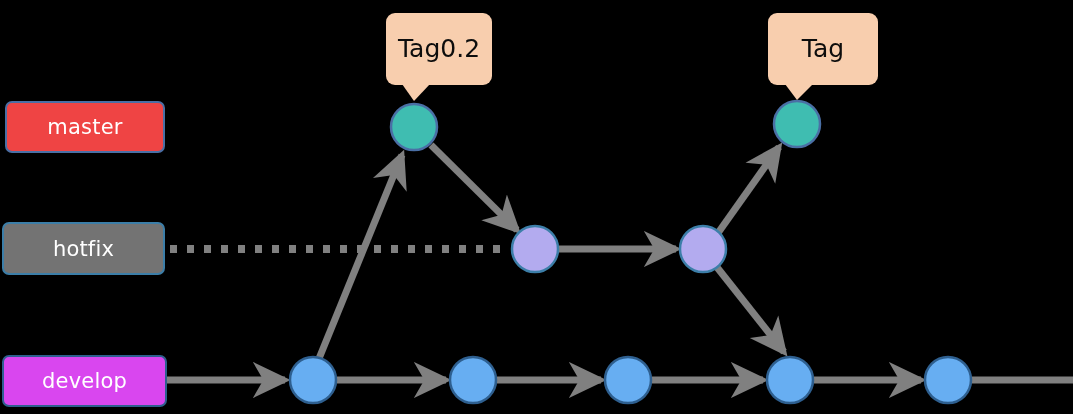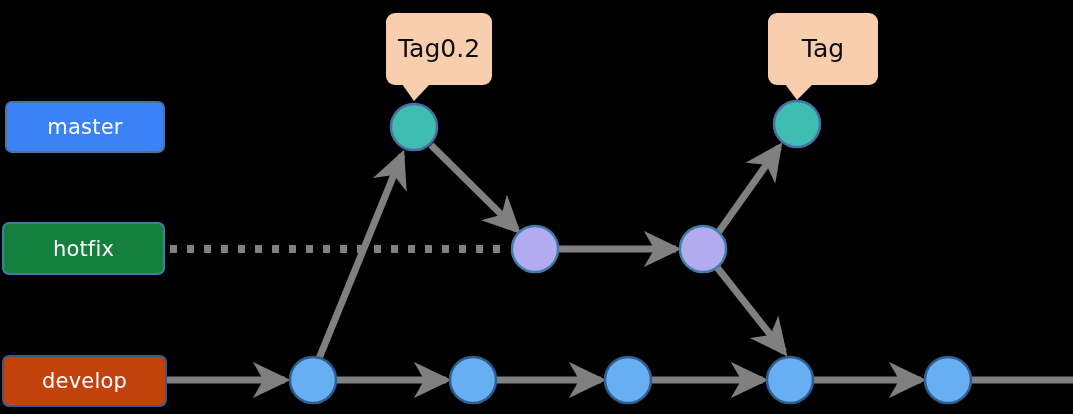--- a/index.html
+++ b/index.html
@@ -92,29 +92,29 @@
     <circle cx="628" cy="380" r="23" fill="#67AEF2" stroke="#2E5F8F" stroke-width="2.5"></circle>
     <circle cx="790" cy="380" r="23" fill="#67AEF2" stroke="#2E5F8F" stroke-width="2.5"></circle>
     <circle cx="948" cy="380" r="23" fill="#67AEF2" stroke="#2E5F8F" stroke-width="2.5"></circle>
   </svg>
 
   <svg class="layer" viewBox="0 0 1073 414">
     <path d="M402,84 L430,84 L414,101 Z" fill="#F8CEAE"></path>
     <path d="M785,84 L813,84 L797,100 Z" fill="#F8CEAE"></path>
   </svg>
 
-  <div class="branch-label" style="left:5px; top:101px; width:160px; height:52px; background:#3b82f6; border:2px solid #4A6FA5;">
+  <div class="branch-label" style="left:5px; top:101px; width:160px; height:52px; background:#ef4444; border:2px solid #4A6FA5;">
     <span>master</span>
   </div>
 
-  <div class="branch-label" style="left:2px; top:222px; width:163px; height:53px; background:#15803d; border:2px solid #3C7EA8;">
+  <div class="branch-label" style="left:2px; top:222px; width:163px; height:53px; background:#737373; border:2px solid #3C7EA8;">
     <span>hotfix</span>
   </div>
 
-  <div class="branch-label" style="left:2px; top:355px; width:165px; height:52px; background:#c2410c; border:2px solid #2E5F8F;">
+  <div class="branch-label" style="left:2px; top:355px; width:165px; height:52px; background:#d946ef; border:2px solid #2E5F8F;">
     <span>develop</span>
   </div>
 
   <div class="callout" style="left:386px; top:13px; width:106px; height:72px; background:#F8CEAE;">
     <span class="ln">Tag</span>
     <span class="ln">0.2</span>
   </div>
 
   <div class="callout" style="left:768px; top:13px; width:110px; height:72px; background:#F8CEAE;">
     <span class="ln">Tag</span>

